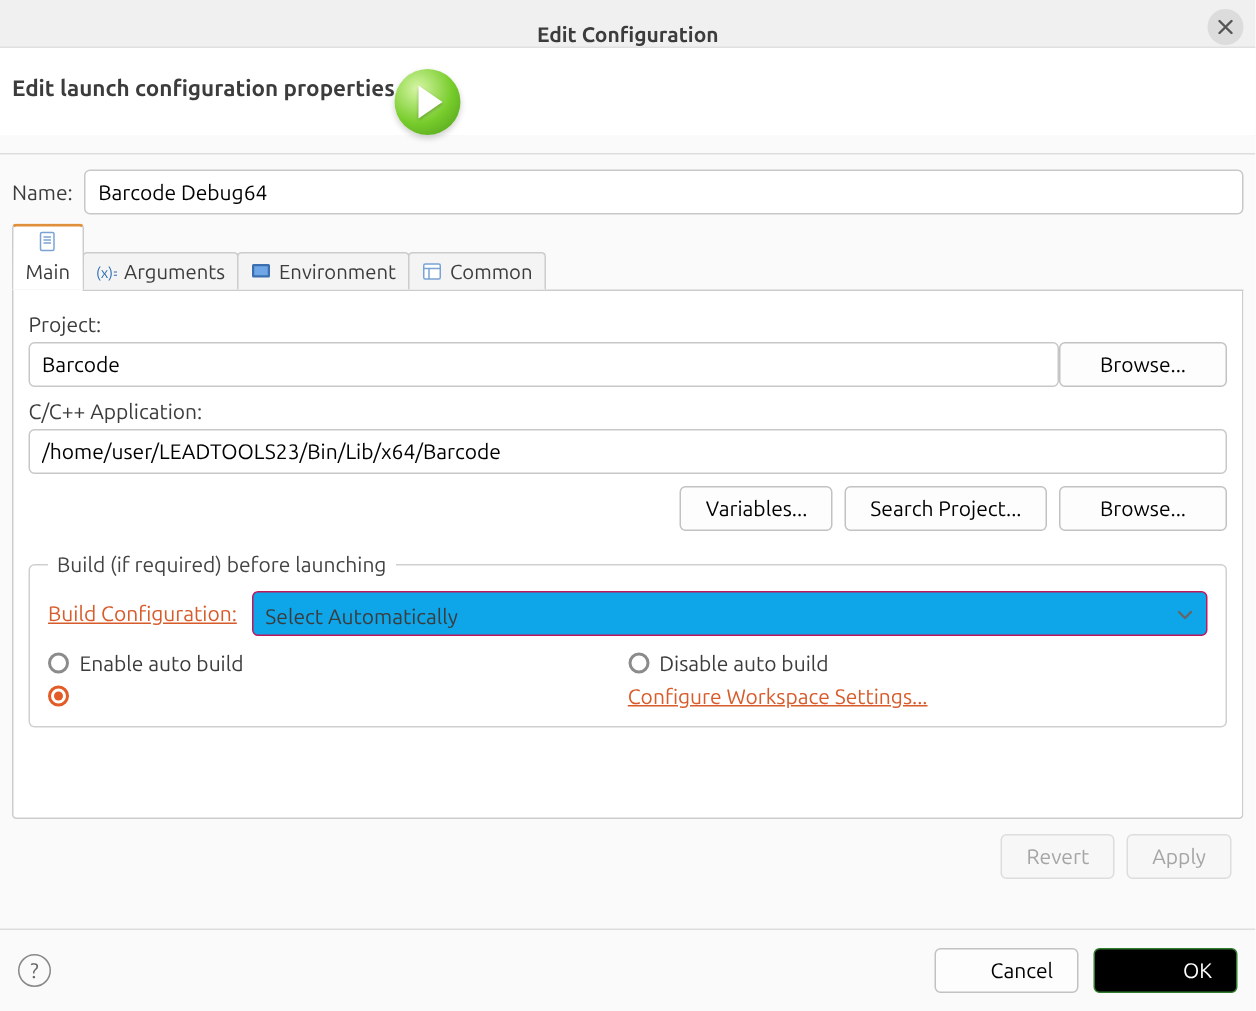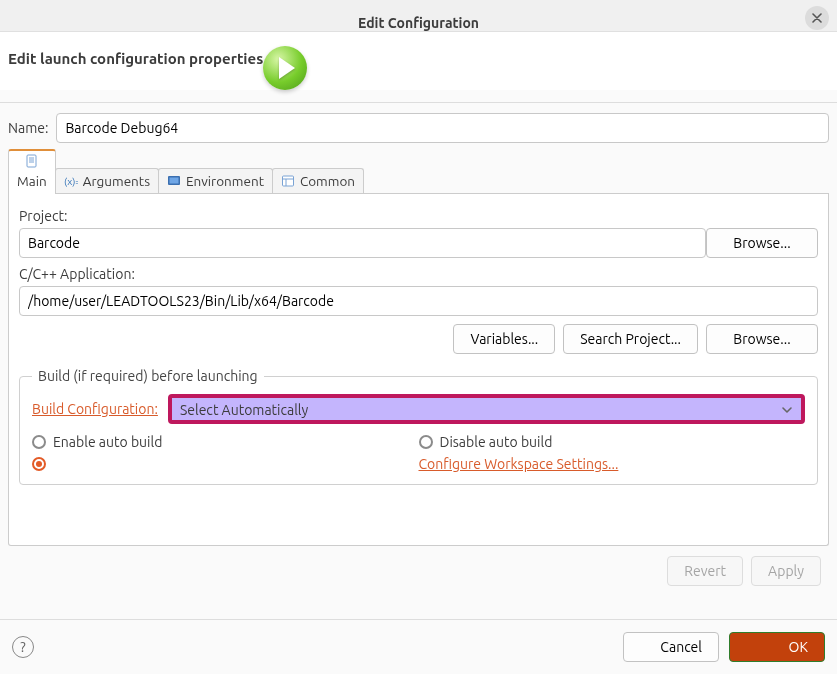--- a/index.html
+++ b/index.html
@@ -138,27 +138,27 @@
     border-radius: 4px;
     margin: 14px 0 0 0;
     padding: 10px 12px 12px 12px;
   }
   fieldset legend { padding: 0 6px; color: #444; }
   .cfg-row { display: flex; align-items: center; gap: 10px; }
   .linklabel { color: #d85b2b; text-decoration: underline; cursor: pointer; }
   .select {
     flex: 1;
     height: 30px;
-    border: 4px solid #be185d;
+    border: 1px solid #be185d;
     border-radius: 4px;
     padding: 4px 28px 4px 8px;
-    background: #c4b5fd;
+    background: #0ea5e9;
     position: relative;
     display: flex;
-    align-items: flex-start;
+    align-items: flex-end;
   }
   .select .chev {
     position: absolute; right: 8px; top: 50%; transform: translateY(-50%);
     width: 12px; height: 12px;
   }
   .radio-grid {
     display: grid;
     grid-template-columns: 1fr 1fr;
     row-gap: 6px;
     margin-top: 10px;
@@ -189,21 +189,21 @@
     background: #fafafa;
     margin-top: auto;
   }
   .help {
     width: 22px; height: 22px; border-radius: 50%;
     border: 1.5px solid #888; color: #666;
     display: flex; align-items: center; justify-content: center;
     font-size: 14px; cursor: pointer;
   }
   .footer .hbtn { min-width: 96px; text-align: right; }
-  .ok-btn { background: #c2410c; border-color: #2f7d2c; color: #fff; }
+  .ok-btn { background: #000000; border-color: #2f7d2c; color: #fff; }
   .browse-row { display:flex; gap:0; }
   .browse-row input { flex:1; }
   .wide { width: 112px; }
 </style>
 </head>
 <body>
 
 <div class="titlebar">
   <div class="titlebar-title">Edit Configuration</div>
   <div class="close-btn">

